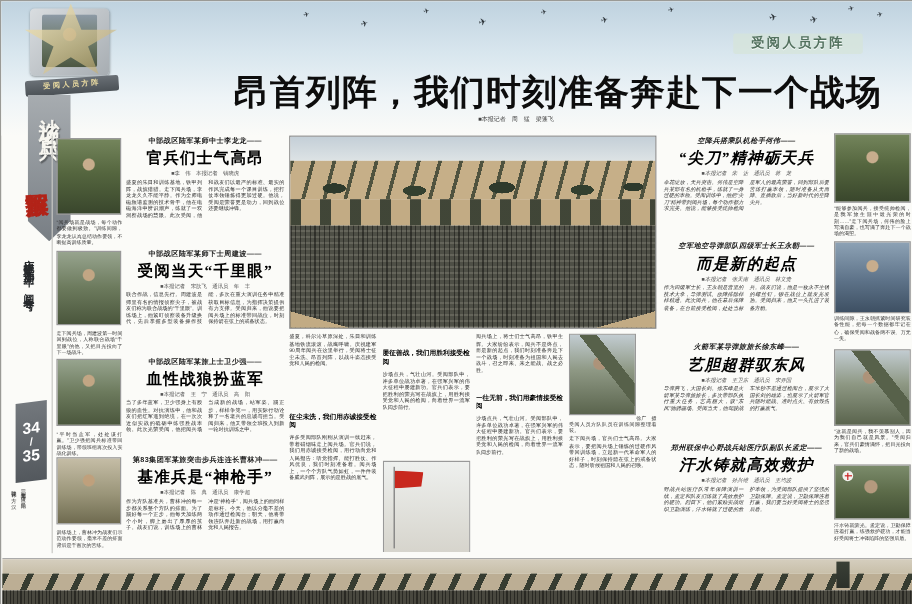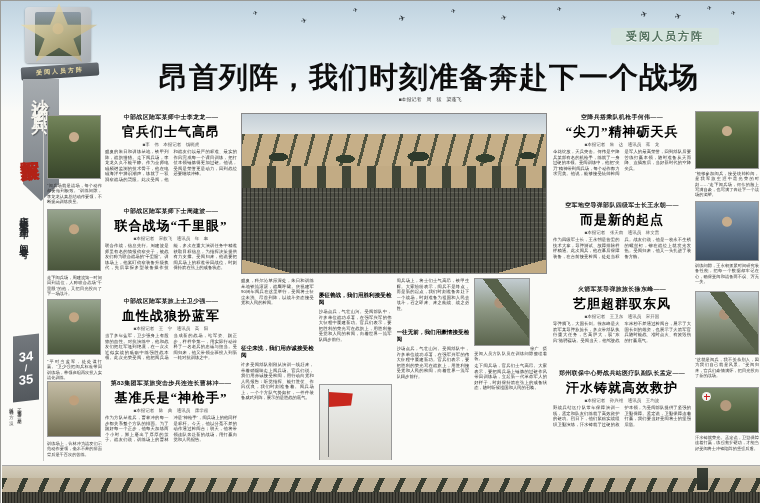--- a/index.html
+++ b/index.html
@@ -47,42 +47,42 @@
   .page-ribbon{position:absolute;top:334px;left:12px;width:26px;height:66px;
               background:linear-gradient(180deg,#73787d,#53585d);transform:skewY(-7deg);
               display:flex;flex-direction:column;align-items:center;justify-content:center;
               color:#fff;font-weight:bold;}
   .page-ribbon .num{font-size:13px;line-height:14px;}
   .page-ribbon .sep{font-size:9px;line-height:9px;}
   .edition-note{position:absolute;top:404px;left:8px;height:60px;display:flex;gap:3px;}
   .edition-note div{writing-mode:vertical-rl;text-orientation:upright;font-size:4.3px;
               color:#3a3a3a;letter-spacing:.5px;}
   
-  .main-headline{position:absolute;top:57px;left:139px;width:578px;text-align:center;
+  .main-headline{position:absolute;top:57px;left:156px;width:578px;text-align:right;
               font-size:29px;font-weight:900;letter-spacing:1px;color:#0d0d0d;}
   .main-byline{position:absolute;top:95px;left:140px;width:578px;text-align:center;
               font-size:5px;color:#444;}
   
   .kicker{font-size:6px;font-weight:bold;text-align:center;color:#1a1a1a;letter-spacing:.3px;}
   .atitle{font-size:13px;font-weight:900;text-align:center;margin:1px 0 1px 0;color:#000;
           font-family:"Liberation Serif",serif;letter-spacing:1px;}
   .abyline{font-size:4.5px;text-align:center;color:#555;margin-bottom:2px;}
   .small-body{font-size:4.3px;line-height:5.5px;color:#2d2d2d;text-align:justify;overflow:hidden;}
   .cols2{column-count:2;column-gap:5px;}
   .subhead{font-size:5.6px;font-weight:bold;color:#000;margin:3px 0;line-height:7px;}
   .caption{font-size:4.2px;line-height:5.3px;color:#333;text-align:justify;overflow:hidden;}
   .credit{font-size:4.2px;color:#333;text-align:right;}
   
   .l-art{position:absolute;left:46px;width:190px;}
   .l-art .head{margin-left:58px;}
   .l-art .body{margin-left:58px;margin-top:2px;}
   .l-photo{position:absolute;left:0;top:2px;width:54px;border:1px solid #999;}
   .l-note{position:absolute;left:0;width:55px;}
   
-  .r-art{position:absolute;left:552px;width:138px;}
+  .r-art{position:absolute;left:552px;width:138px;font-style:italic;}
   .r-art .body{margin-top:2px;}
   
   .photo-box{box-sizing:border-box;}
   .camo-green{background:radial-gradient(circle at 50% 34%,#c7ad8d 4.5px,transparent 5.5px),
               linear-gradient(180deg,#74855c 0%,#55663f 45%,#39462c 100%);}
   .camo-field{background:radial-gradient(circle at 50% 32%,#c2a684 4.5px,transparent 5.5px),
               linear-gradient(180deg,#97a48e 0%,#6c7a5d 50%,#4a563c 100%);}
   .camo-blue{background:radial-gradient(circle at 50% 34%,#c7ad8d 4.5px,transparent 5.5px),
               linear-gradient(180deg,#8da2b5 0%,#5d7288 55%,#3e5063 100%);}
   .camo-desert{background:radial-gradient(circle at 50% 34%,#bfa07c 4.5px,transparent 5.5px),
@@ -191,21 +191,21 @@
       <div class="abyline">■李　伟　本报记者　钱晓虎</div>
     </div>
     <div class="body small-body cols2" style="height:52px">盛夏的朱日和训练基地，铁甲列阵，战旗猎猎。走下阅兵场，李龙龙久久不能平静。作为全师电磁频谱监测的技术骨干，他在电磁海洋中辨识潮声，练就了一双洞察战场的慧眼。此次受阅，他和战友们以最严的标准、最实的作风完成每一个课目训练，把打仗本领锤炼得更加过硬。他说，受阅是荣誉更是动力，回到战位还要继续冲锋。</div>
   </div>
 
   <div class="l-art" style="top:206px;height:88px">
     <div class="photo-box l-photo camo-field" style="height:62px"></div>
     <div class="l-note caption" style="top:68px;height:32px">走下阅兵场，周建波第一时间回到战位，人称联合战场“千里眼”的他，又把目光投向了下一场战斗。</div>
     <div class="head">
       <div class="kicker">中部战区陆军某师下士周建波——</div>
-      <div class="atitle">联合战场“千里眼”</div>
+      <div class="atitle">受阅当天“千里眼”</div>
       <div class="abyline">■本报记者　宋歆飞　通讯员　年　丰</div>
     </div>
     <div class="body small-body cols2" style="height:48px">联合作战，信息先行。周建波是师里有名的情报侦察尖子，被战友们称为联合战场的“千里眼”。训练场上，他紧盯侦察装备升级换代，先后掌握多型装备操作技能，多次在重大演训任务中精准获取目标信息，为指挥决策提供有力支撑。受阅归来，他说要把阅兵场上的标准带回战位，时刻保持箭在弦上的戒备状态。</div>
   </div>
 
   <div class="l-art" style="top:378px;height:84px">
     <div class="photo-box l-photo camo-desert" style="height:56px"></div>
     <div class="l-note caption" style="top:62px;height:22px">训练场上，曹林冲为战友们示范动作要领，毫米不差的排面背后是千百次的苦练。</div>
     <div class="head">
       <div class="kicker">第83集团军某旅突击步兵连连长曹林冲——</div>

